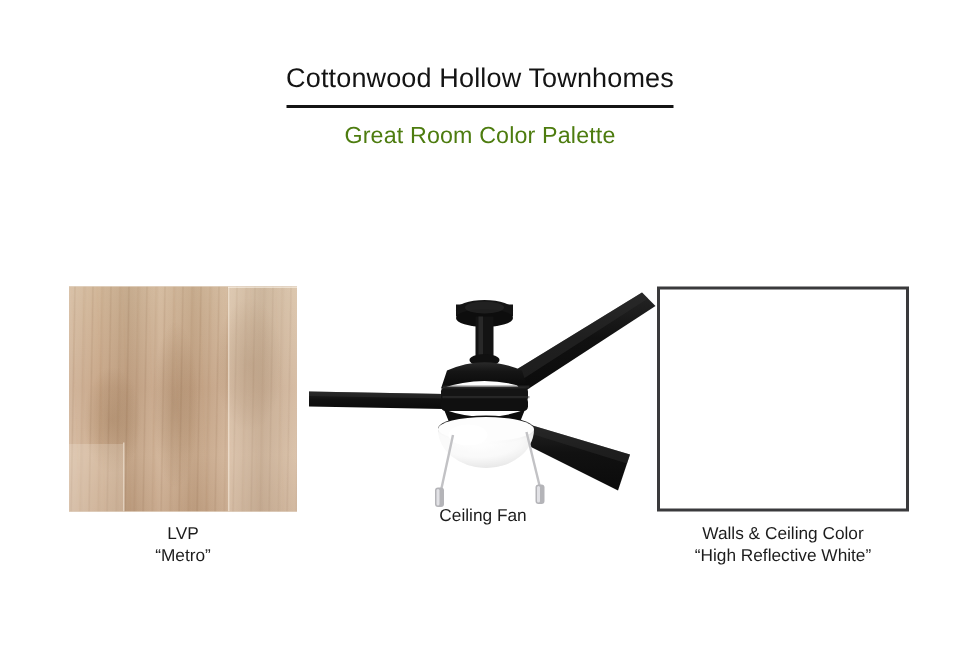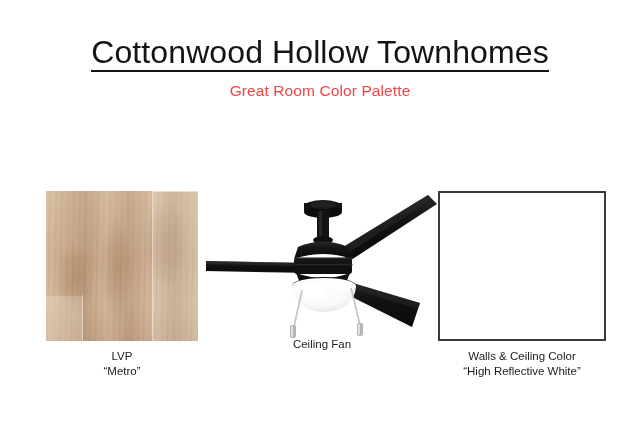--- a/index.html
+++ b/index.html
@@ -25,35 +25,35 @@
 
   
   .header {
     position: absolute;
     left: 0;
     top: 36px;
     width: 640px;
     text-align: center;
   }
   .title {
-    font-size: 32px;
+    font-size: 18px;
     font-weight: 400;
     letter-spacing: 0.1px;
     line-height: 32px;
     color: #141414;
     margin: 0;
     display: inline-block;
     border-bottom: 2px solid #141414;
     padding-bottom: 2px;
   }
   .subtitle {
     font-size: 15.5px;
     font-weight: 400;
     line-height: 20px;
-    color: #ef4444;
+    color: #4d7c0f;
     margin: 9px 0 0 0;
     letter-spacing: 0.1px;
   }
 
   
   .palette {
     position: absolute;
     left: 0;
     top: 191px;
     width: 507px;

